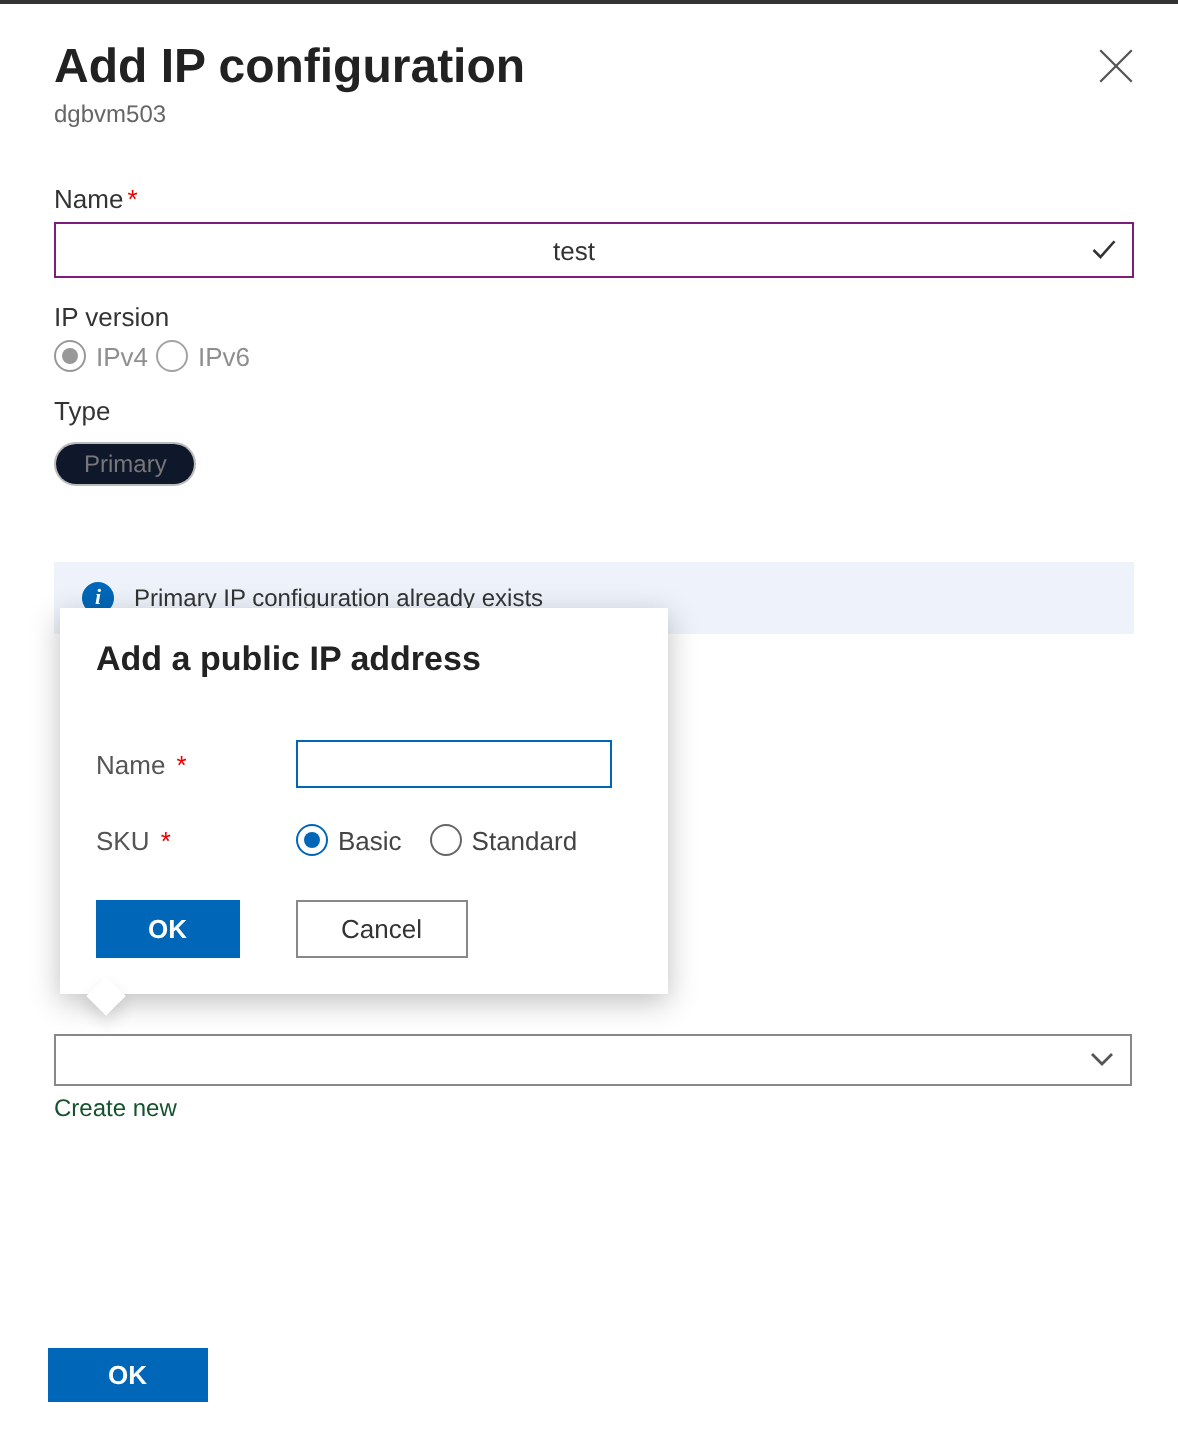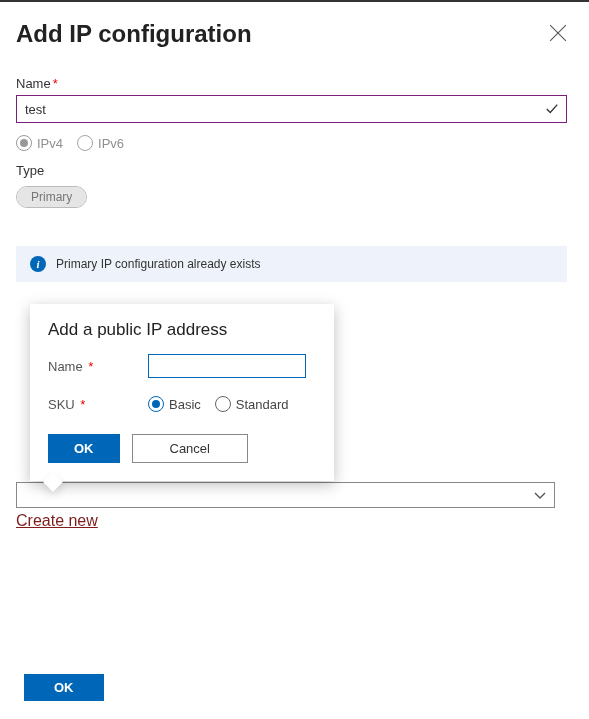--- a/index.html
+++ b/index.html
@@ -1,83 +1,85 @@
 <!DOCTYPE html>
 <html><head>
   <meta charset="utf-8">
   <style>
     * { box-sizing: border-box; margin: 0; padding: 0; font-family: "Segoe UI", -apple-system, sans-serif; }
     body { width: 589px; height: 719px; background: #fff; position: relative; border-top: 2px solid #333; }
-    .panel { padding: 18px 22px 18px 16px; }
+    .panel { padding: 18px 22px 18px 27px; }
     .close-x { position: absolute; top: 22px; right: 22px; width: 18px; height: 18px; cursor: pointer; }
     .close-x svg { width: 100%; height: 100%; }
     h1 { font-size: 24px; font-weight: 600; color: #222; }
     .subtitle { font-size: 12px; color: #666; margin-top: 2px; }
     .field-group { margin-top: 28px; }
     .label { font-size: 13px; color: #333; display: block; margin-bottom: 4px; }
     .req { color: #e00; margin-left: 2px; }
-    .text-input { width: 100%; height: 28px; border: 1px solid #7a1e7a; padding: 2px 28px 2px 8px; font-size: 13px; color: #333; position: relative; }
+    .text-input { width: 100%; height: 28px; border: 1px solid #7a1e7a; padding: 2px 28px 2px 8px; font-size: 13px; color: #333; position: relative; text-align: center; }
     .input-wrap { position: relative; }
     .input-check { position: absolute; right: 8px; top: 50%; transform: translateY(-50%); width: 14px; height: 14px; }
     .field-group.small { margin-top: 12px; }
-    .radio-row { display: flex; gap: 14px; align-items: center; margin-top: 4px; }
+    .radio-row { display: flex; gap: 4px; align-items: center; margin-top: 4px; }
     .radio-row.disabled { opacity: 0.6; }
     .rdo { display: flex; align-items: center; gap: 5px; font-size: 13px; color: #444; }
     .rdo-outer { width: 16px; height: 16px; border: 1px solid #666; border-radius: 50%; display: flex; align-items: center; justify-content: center; }
     .rdo-outer.sel { border-color: #555; }
     .rdo-inner { width: 8px; height: 8px; background: #555; border-radius: 50%; }
     .pill-group { display: inline-flex; border: 1px solid #bbb; border-radius: 14px; overflow: hidden; margin-top: 4px; }
-    .pill { padding: 3px 14px; font-size: 12px; color: #777; background: #e5e5e5; }
+    .pill { padding: 3px 14px; font-size: 12px; color: #777; background: #0f172a; }
     .pill.sel { background: #e6e6e6; color: #555; }
     .info-bar { margin-top: 38px; background: #eef3fb; padding: 10px 14px; display: flex; align-items: center; gap: 10px; font-size: 12px; color: #333; }
     .info-icon { width: 16px; height: 16px; border-radius: 50%; background: #0067b8; color: #fff; display: flex; align-items: center; justify-content: center; font-size: 11px; font-weight: bold; font-style: italic; font-family: Georgia, serif; }
     .footer { position: absolute; bottom: 18px; left: 24px; }
     .btn-primary { background: #0067b8; color: #fff; border: none; padding: 6px 30px; font-size: 13px; cursor: pointer; font-weight: bold; }
     .select-box { border: 1px solid #888; width: 539px; height: 26px; margin-top: 6px; position: relative; }
     .select-box .chev { position: absolute; right: 8px; top: 50%; transform: translateY(-50%); }
-    .create-link { font-size: 16px; color: #7f1d1d; text-decoration: underline; margin-top: 4px; display: inline-block; }
+    .create-link { font-size: 12px; color: #14532d; margin-top: 4px; display: inline-block; }
 
     .popup { position: absolute; top: 302px; left: 30px; width: 304px; background: #fff; box-shadow: 0 4px 14px rgba(0,0,0,0.25); padding: 16px 18px 18px 18px; z-index: 10; }
     .popup::after { content: ""; position: absolute; bottom: -8px; left: 16px; width: 14px; height: 14px; background: #fff; transform: rotate(45deg); box-shadow: 3px 3px 8px rgba(0,0,0,0.12); }
-    .popup h2 { font-size: 17px; font-weight: 400; color: #222; margin-bottom: 14px; }
+    .popup h2 { font-size: 17px; font-weight: 700; color: #222; margin-bottom: 30px; }
     .popup-row { display: flex; align-items: center; margin-bottom: 18px; }
     .popup-row .plabel { width: 100px; font-size: 13px; color: #555; }
     .popup-input { width: 158px; height: 24px; border: 1.5px solid #0067b8; padding: 2px 6px; font-size: 13px; }
     .popup .rdo-row { display: flex; gap: 14px; align-items: center; justify-content: flex-end; }
     .popup .rdo-outer.sel-blue { border-color: #0067b8; }
     .popup .rdo-outer.sel-blue .rdo-inner { background: #0067b8; }
     .popup-btns { display: flex; gap: 12px; margin-top: 22px; }
-    .btn-secondary { background: #fff; border: 1px solid #888; color: #333; padding: 6px 37px; font-size: 13px; cursor: pointer; }
+    .btn-secondary { background: #fff; border: 1px solid #888; color: #333; padding: 6px 22px; font-size: 13px; cursor: pointer; margin-left: 16px; }
     .popup .btn-primary { padding: 6px 26px; }
   </style>
 </head>
 <body>
 
 <div class="panel">
   <div class="close-x">
     <svg viewBox="0 0 16 16">
         <line x1="1" y1="1" x2="15" y2="15" stroke="#555" stroke-width="1"></line>
         <line x1="15" y1="1" x2="1" y2="15" stroke="#555" stroke-width="1"></line>
       </svg>
   </div>
   <h1>Add IP configuration</h1>
+  <div class="subtitle">dgbvm503</div>
 
   <div class="field-group">
     <label class="label"><span>Name</span><span class="req">*</span></label>
     <div class="input-wrap">
       <input class="text-input" value="test" style="">
       <span class="input-check">
         <svg viewBox="0 0 16 16">
             <polyline points="2,8 6,12 14,3" fill="none" stroke="#333" stroke-width="1.5"></polyline>
           </svg>
       </span>
     </div>
   </div>
 
   <div class="field-group small">
+    <label class="label">IP version</label>
     <div class="radio-row disabled">
       <div class="rdo">
         <div class="rdo-outer sel">
             <div class="rdo-inner"></div>
           </div>
         <span>IPv4</span>
       </div>
       <div class="rdo">
         <div class="rdo-outer"></div>
         <span>IPv6</span>

